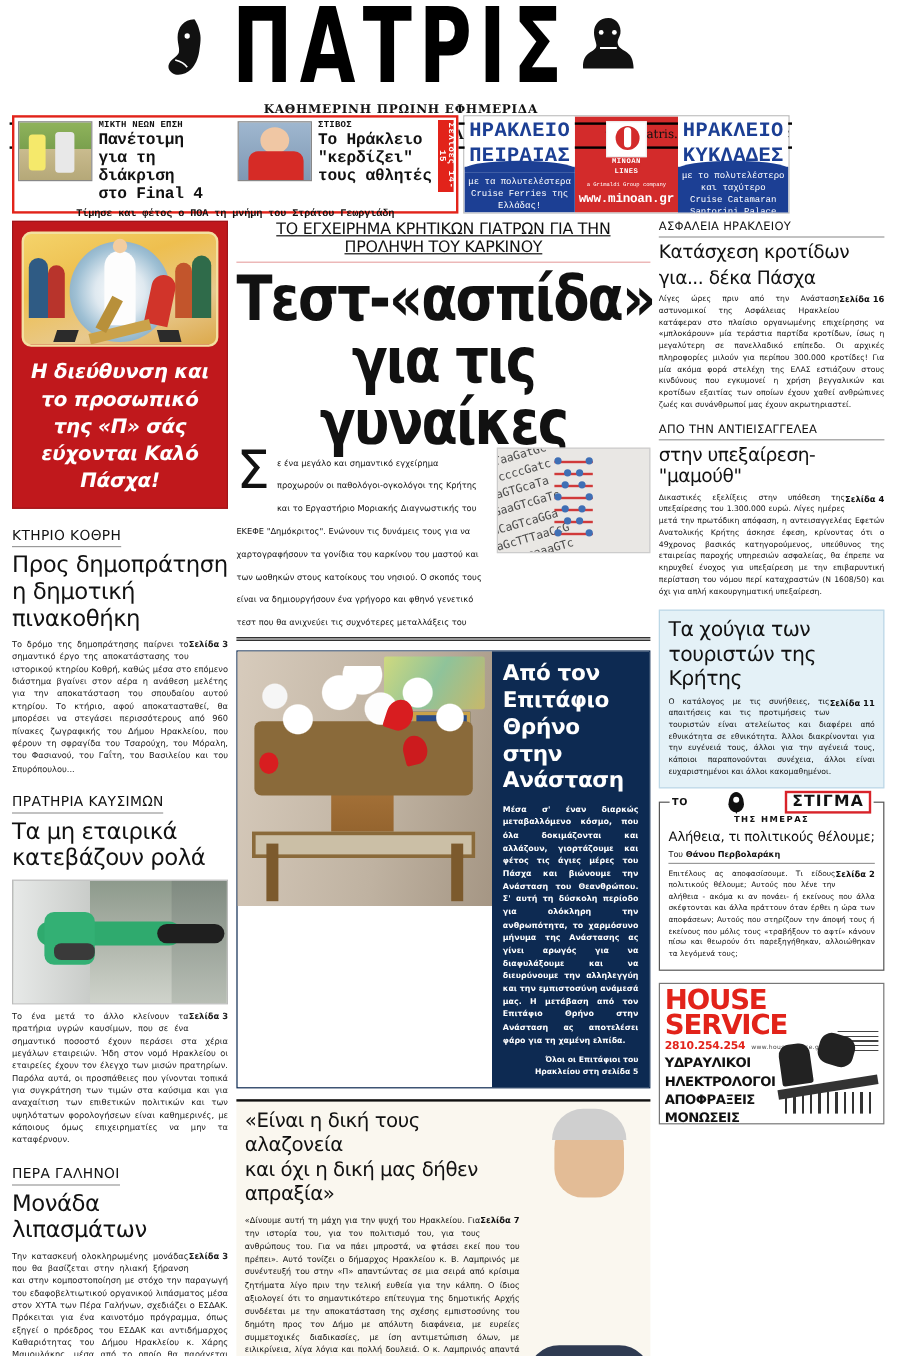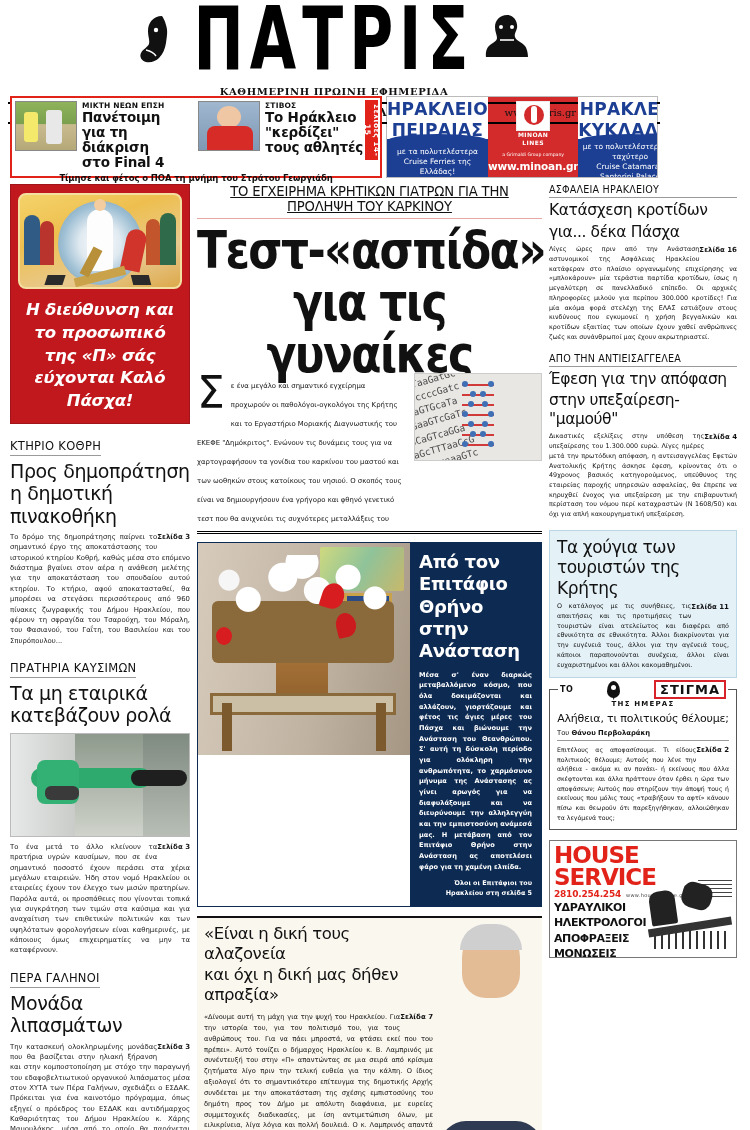--- a/index.html
+++ b/index.html
@@ -48,21 +48,21 @@
   .infobar .left { font-size:7px; letter-spacing:0; }
   .infobar .left b { font-size:11px; font-weight:normal; }
   .infobar .left i { font-style:normal; font-size:11px; }
   .infobar .center { font-size:11px; font-weight:bold; letter-spacing:0.5px; }
   .infobar .right { font-size:9px; }
   .infobar .right b { font-size:10px; font-weight:normal; }
   .rule-bot { border-bottom:2px solid #000; margin:0 8px 0 8px; }
   .vdiv { position:absolute; top:1px; bottom:1px; width:1px; background:#999; }
 
   
-  .adstrip { display:flex; gap:4px; padding:4px 10px 0 10px; height:86px;}
+  .adstrip { display:flex; gap:4px; padding:4px 10px 0 10px; height:86px;font-family:Liberation Mono, monospace;}
   .sportsbox {
     flex: 0 0 372px;
     border:2px solid #e2231a;
     background:#fff;
     display:flex; flex-direction:column;
     position:relative;
     padding:3px;
   }
   .sportsrow { display:flex; gap:4px; flex:1; }
   .sp-item { display:flex; gap:5px; flex:1; min-width:0; }
@@ -491,21 +491,20 @@
 
       <div class="r-art">
         <div class="r-kick">ΑΣΦΑΛΕΙΑ ΗΡΑΚΛΕΙΟΥ</div>
         <div class="r-head">Κατάσχεση κροτίδων</div>
         <div class="r-head">για... δέκα Πάσχα</div>
         <div class="r-body"><span class="pageref">Σελίδα 16</span><span>Λίγες ώρες πριν από την Ανάσταση αστυνομικοί της Ασφάλειας Ηρακλείου κατάφεραν στο πλαίσιο οργανωμένης επιχείρησης να «μπλοκάρουν» μία τεράστια παρτίδα κροτίδων, ίσως η μεγαλύτερη σε πανελλαδικό επίπεδο. Οι αρχικές πληροφορίες μιλούν για περίπου 300.000 κροτίδες! Για μία ακόμα φορά στελέχη της ΕΛΑΣ εστιάζουν στους κινδύνους που εγκυμονεί η χρήση βεγγαλικών και κροτίδων εξαιτίας των οποίων έχουν χαθεί ανθρώπινες ζωές και συνάνθρωποί μας έχουν ακρωτηριαστεί.</span></div>
       </div>
 
       <div class="r-art" style="margin-top:10px">
         <div class="r-kick">ΑΠΟ ΤΗΝ ΑΝΤΙΕΙΣΑΓΓΕΛΕΑ</div>
-        <div class="r-head">Έφεση για την απόφαση</div>
         <div class="r-head">στην υπεξαίρεση-"μαμούθ"</div>
         <div class="r-body"><span class="pageref">Σελίδα 4</span><span>Δικαστικές εξελίξεις στην υπόθεση της υπεξαίρεσης του 1.300.000 ευρώ. Λίγες ημέρες μετά την πρωτόδικη απόφαση, η αντεισαγγελέας Εφετών Ανατολικής Κρήτης άσκησε έφεση, κρίνοντας ότι ο 49χρονος βασικός κατηγορούμενος, υπεύθυνος της εταιρείας παροχής υπηρεσιών ασφαλείας, θα έπρεπε να κηρυχθεί ένοχος για υπεξαίρεση με την επιβαρυντική περίσταση του νόμου περί καταχραστών (Ν 1608/50) και όχι για απλή κακουργηματική υπεξαίρεση.</span></div>
       </div>
 
       <div class="tourists">
         <div class="t-head">Τα χούγια των</div>
         <div class="t-head">τουριστών της Κρήτης</div>
         <div class="r-body"><span class="pageref">Σελίδα 11</span><span>Ο κατάλογος με τις συνήθειες, τις απαιτήσεις και τις προτιμήσεις των τουριστών είναι ατελείωτος και διαφέρει από εθνικότητα σε εθνικότητα. Άλλοι διακρίνονται για την ευγένειά τους, άλλοι για την αγένειά τους, κάποιοι παραπονούνται συνέχεια, άλλοι είναι ευχαριστημένοι και άλλοι κακομαθημένοι.</span></div>
       </div>
 

